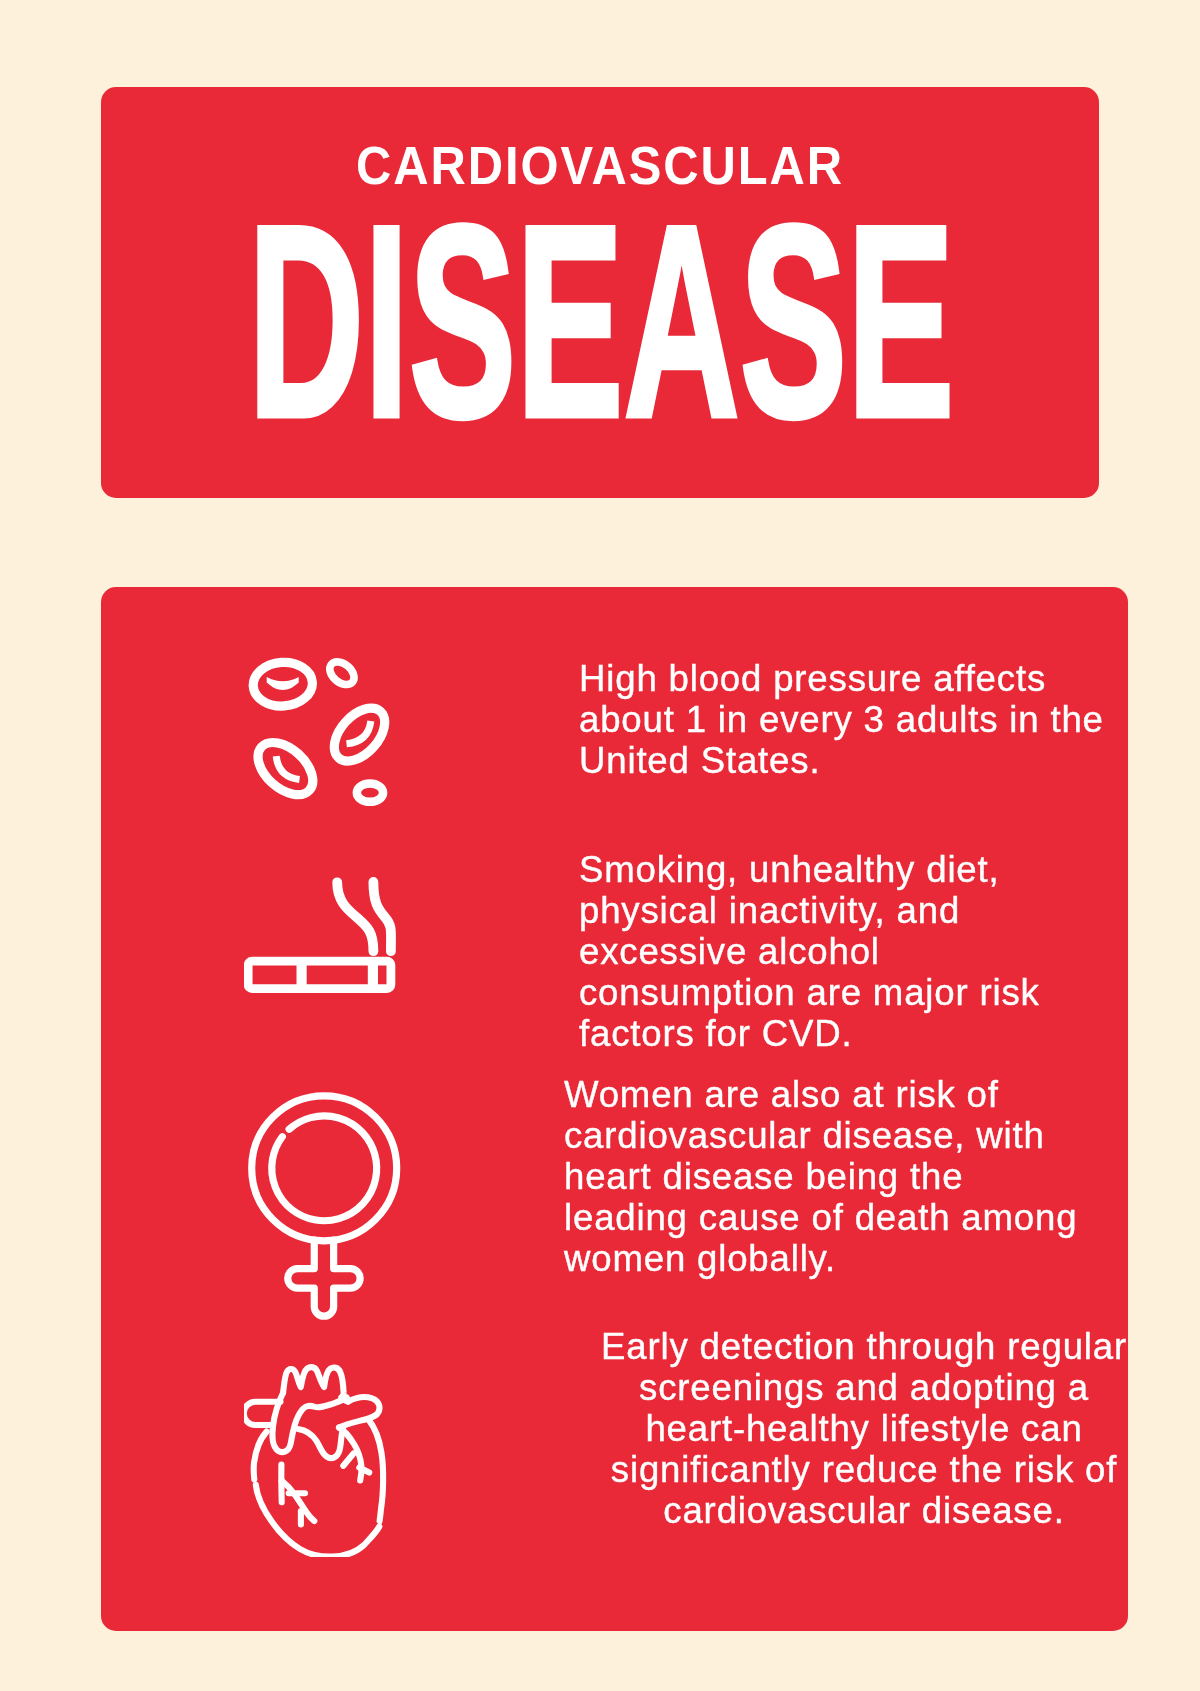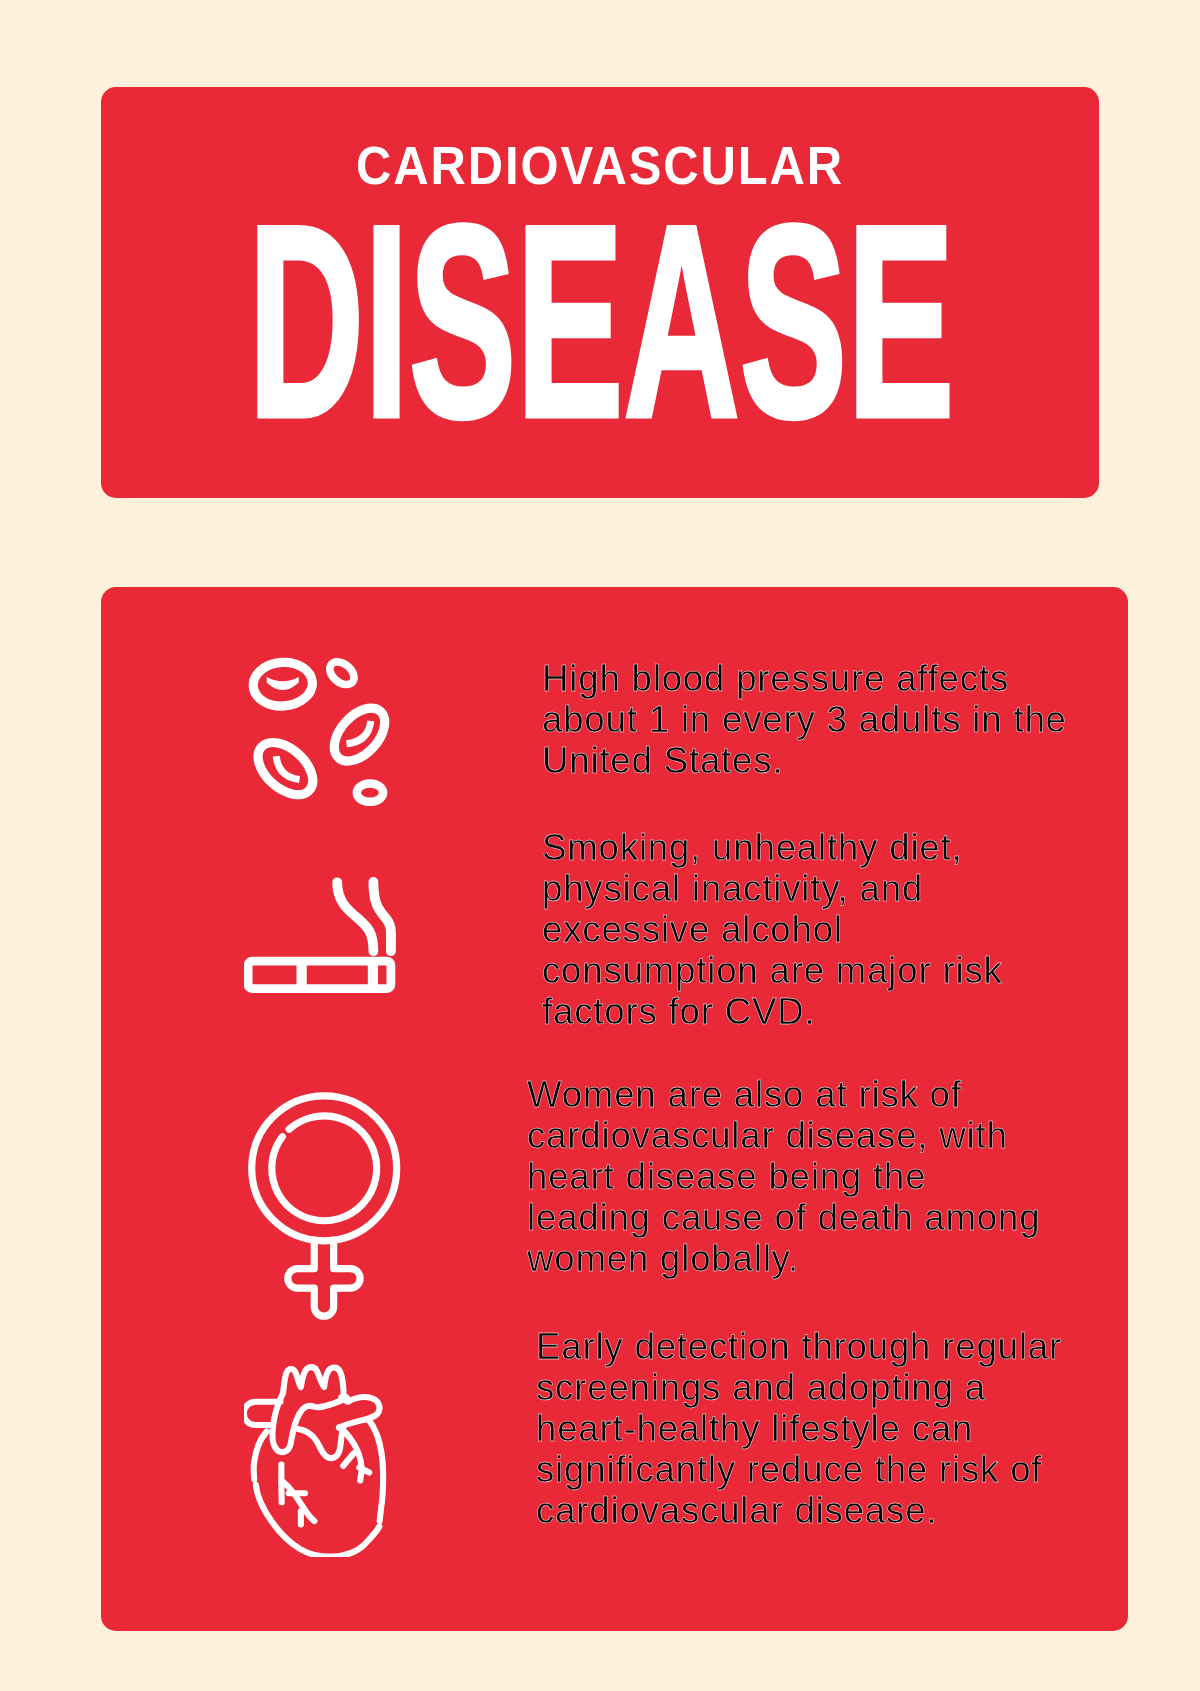--- a/index.html
+++ b/index.html
@@ -15,22 +15,22 @@
           transform:scaleX(0.923);transform-origin:50% 50%;}
   .headline{position:absolute;left:0;top:97px;width:100%;text-align:center;color:#fff;
             font-weight:700;font-size:274px;line-height:274px;height:274px;
             transform:translateX(-59px) scaleX(0.5872);-webkit-text-stroke:5px #fff;transform-origin:50% 50%;}
 
   .body-card{position:absolute;left:101px;top:587px;width:1027px;height:1044px;
              background:#E92937;border-radius:15px;}
 
   .row{position:absolute;}
   .icon-wrap{position:absolute;}
-  .txt{position:absolute;color:#000000;font-size:36.6px;line-height:41.05px;
-       font-weight:400;letter-spacing:0.83px;white-space:pre-line;-webkit-text-stroke:0.4px #fff;}
+  .txt{position:absolute;color:#ffffff;font-size:36.6px;line-height:41.05px;
+       font-weight:400;letter-spacing:0.83px;white-space:pre-line;margin-left:37px;-webkit-text-stroke:0.4px #fff;}
 </style>
 </head>
 <body>
 
 <div class="poster">
 
   <div class="header-card">
     <div class="kicker">CARDIOVASCULAR</div>
     <div class="headline">DISEASE</div>
   </div>
@@ -62,21 +62,21 @@
         <svg viewBox="0 0 160 160" width="160" height="160" fill="none" stroke="#ffffff" stroke-linecap="round" stroke-linejoin="round">
           <g id="cg">
             <rect x="4.15" y="101.1" width="142.75" height="27.5" rx="4" stroke-width="8.8"></rect>
             <path d="M57.6 101.1 V128.6" stroke-width="10.2" stroke-linecap="butt"></path>
             <path d="M128.9 101.1 V128.6" stroke-width="10.2" stroke-linecap="butt"></path>
             <path d="M93.2 22.3 C93.2 42.5 105 50.5 113.5 58 C123 66.5 129.4 71.5 129.4 91.2" stroke-width="9.8"></path>
             <path d="M129.4 22 C129.4 42.4 134 49.2 141 57.2 C148.5 65.7 146.9 70.7 146.9 91.2" stroke-width="9.8"></path>
           </g>
         </svg>
       </div>
-      <div class="txt" style="left:441px;top:240px;width:580px;">Smoking, unhealthy diet,
+      <div class="txt" style="left:441px;top:262px;width:580px;">Smoking, unhealthy diet,
 physical inactivity, and
 excessive alcohol
 consumption are major risk
 factors for CVD.</div>
     </div>
 
     <div class="row">
       <div class="icon-wrap" style="left:143px;top:493px;width:160px;height:240px;">
         <svg viewBox="0 0 160 240" width="160" height="240" fill="none" stroke="#ffffff" stroke-linecap="round" stroke-linejoin="round">
           <g id="fs" stroke-width="7.2">
@@ -126,21 +126,21 @@
             <path d="M109.5 96.5 L99.3 108.8"></path>
             <path d="M115.3 110.5 L125.2 115.5"></path>
 
             <path d="M37.4 107.5 C37.2 119 37.4 133 37.7 145.3"></path>
             <path d="M37.7 123.7 C42.5 127.5 47.5 133 51 138 C55.5 144.5 59 150 63 156 C66 160.5 68.5 162.5 70.3 164"></path>
             <path d="M44.7 136.3 H61"></path>
             <path d="M56.9 154 V167.4"></path>
           </g>
         </svg>
       </div>
-      <div class="txt" style="left:435px;top:739px;width:620px;">Early detection through regular
+      <div class="txt" style="left:416px;top:739px;width:620px;text-align:center;">Early detection through regular
 screenings and adopting a
 heart-healthy lifestyle can
 significantly reduce the risk of
 cardiovascular disease.</div>
     </div>
 
   </div>
 </div>
 
 </body></html>

